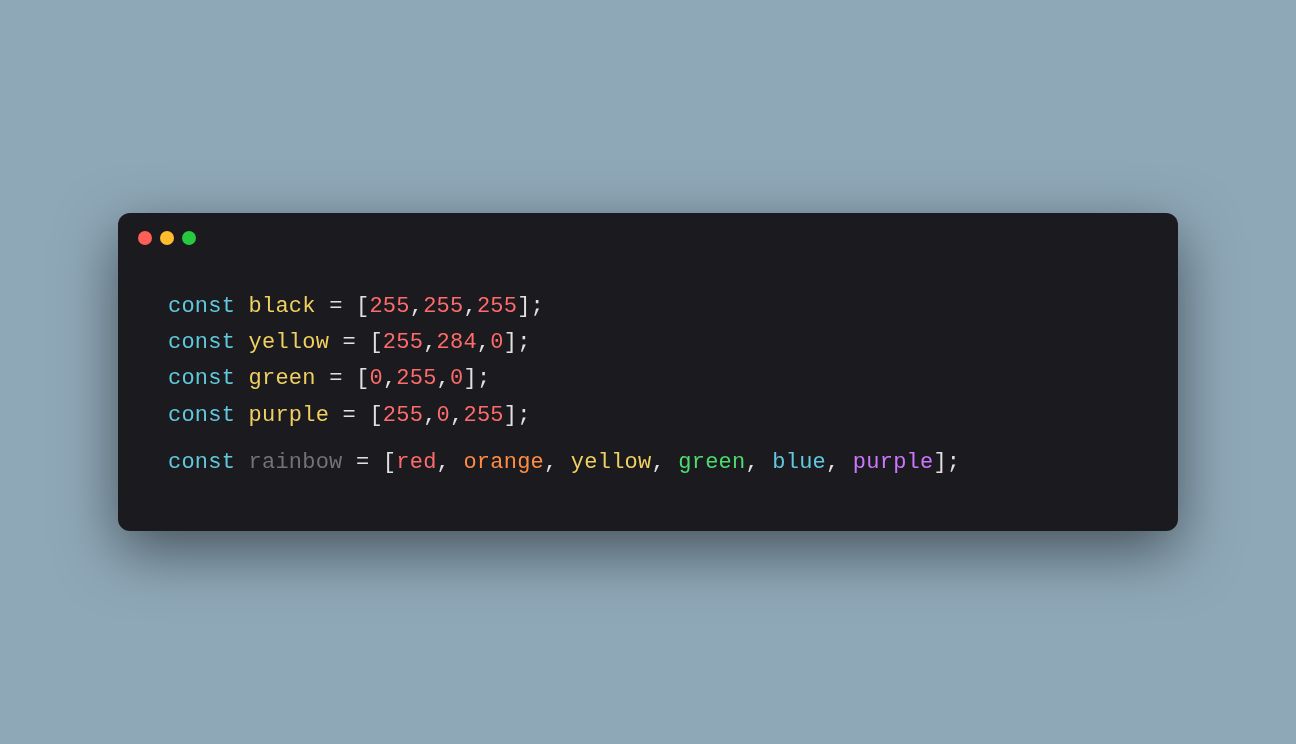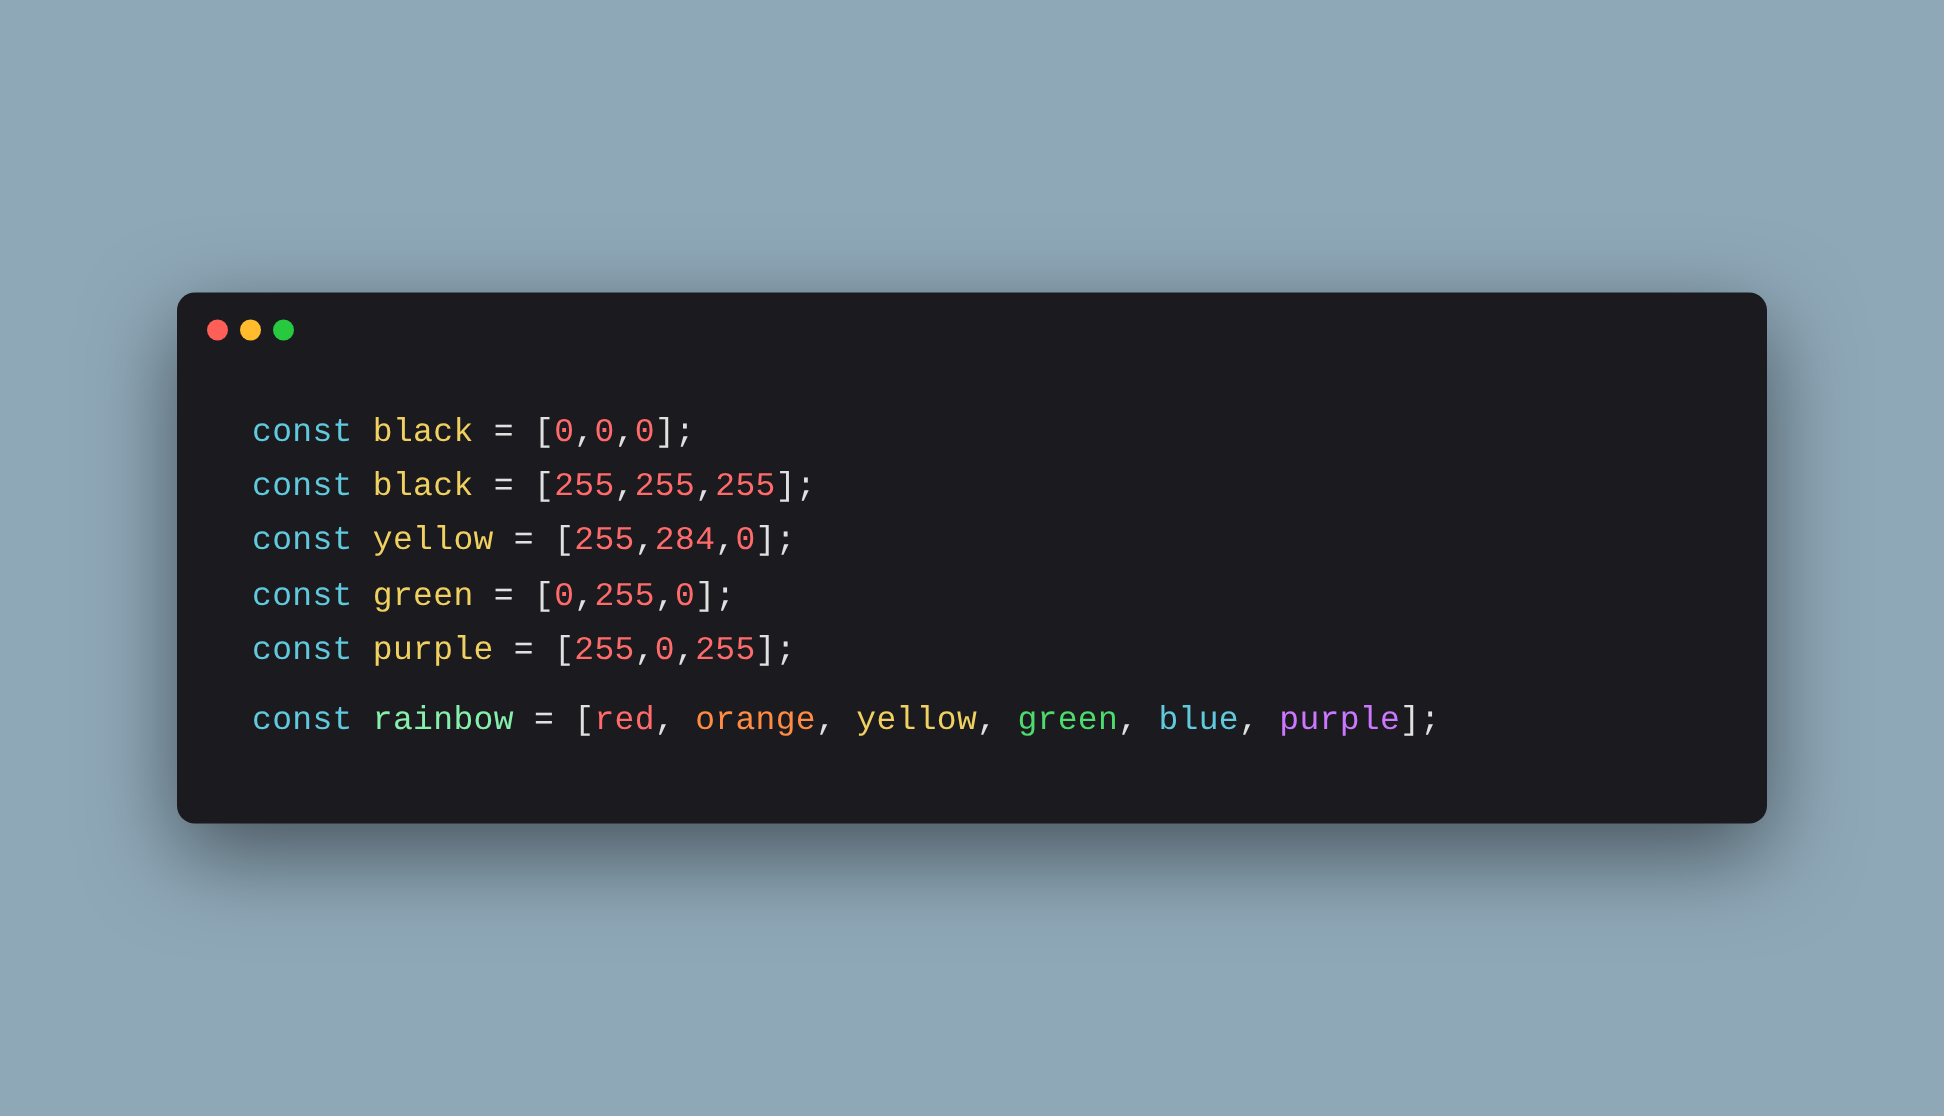--- a/index.html
+++ b/index.html
@@ -62,21 +62,21 @@
 
     .kw { color: #61c9dd; }       
     .var-black { color: #f0d060; }   
     .var-white { color: #f0d060; }
     .var-red { color: #f0d060; }
     .var-orange { color: #f0d060; }
     .var-yellow { color: #f0d060; }
     .var-green { color: #f0d060; }
     .var-blue { color: #f0d060; }
     .var-purple { color: #f0d060; }
-    .var-rainbow { color: #86efac; }
+    .var-rainbow { color: #737373; }
 
     .op { color: #e0e0e0; }         
     .bracket { color: #e0e0e0; }
     .num-zero { color: #ff6b6b; }   
     .num-nonzero { color: #ff6b6b; margin-top: 12px; } 
     .comma { color: #e0e0e0; }
     .semi { color: #e0e0e0; }
 
     
     .ref-red { color: #ff6b6b; }
@@ -89,21 +89,20 @@
 </head>
 <body>
 
 <div class="window">
   <div class="title-bar">
     <div class="dot dot-red"></div>
     <div class="dot dot-yellow"></div>
     <div class="dot dot-green"></div>
   </div>
   <div class="code-area">
-    <span class="line"><span class="kw">const</span> <span class="var-black">black</span> <span class="op">=</span> <span class="bracket">[</span><span class="num-zero">0</span><span class="comma">,</span><span class="num-zero">0</span><span class="comma">,</span><span class="num-zero">0</span><span class="bracket">]</span><span class="semi">;</span></span>
     <span class="line"><span class="kw">const</span> <span class="var-white">black</span> <span class="op">=</span> <span class="bracket">[</span><span class="num-nonzero">255</span><span class="comma">,</span><span class="num-nonzero">255</span><span class="comma">,</span><span class="num-nonzero">255</span><span class="bracket">]</span><span class="semi">;</span></span>
     <span class="line"><span class="kw">const</span> <span class="var-yellow">yellow</span> <span class="op">=</span> <span class="bracket">[</span><span class="num-nonzero">255</span><span class="comma">,</span><span class="num-nonzero">284</span><span class="comma">,</span><span class="num-zero">0</span><span class="bracket">]</span><span class="semi">;</span></span>
     <span class="line"><span class="kw">const</span> <span class="var-green">green</span> <span class="op">=</span> <span class="bracket">[</span><span class="num-zero">0</span><span class="comma">,</span><span class="num-nonzero">255</span><span class="comma">,</span><span class="num-zero">0</span><span class="bracket">]</span><span class="semi">;</span></span>
     <span class="line"><span class="kw">const</span> <span class="var-purple">purple</span> <span class="op">=</span> <span class="bracket">[</span><span class="num-nonzero">255</span><span class="comma">,</span><span class="num-zero">0</span><span class="comma">,</span><span class="num-nonzero">255</span><span class="bracket">]</span><span class="semi">;</span></span>
     <span class="blank">&nbsp;</span>
     <span class="line"><span class="kw">const</span> <span class="var-rainbow">rainbow</span> <span class="op">=</span> <span class="bracket">[</span><span class="ref-red">red</span><span class="comma">,</span> <span class="ref-orange">orange</span><span class="comma">,</span> <span class="ref-yellow">yellow</span><span class="comma">,</span> <span class="ref-green">green</span><span class="comma">,</span> <span class="ref-blue">blue</span><span class="comma">,</span> <span class="ref-purple">purple</span><span class="bracket">]</span><span class="semi">;</span></span>
   </div>
 </div>
 
 </body></html>

